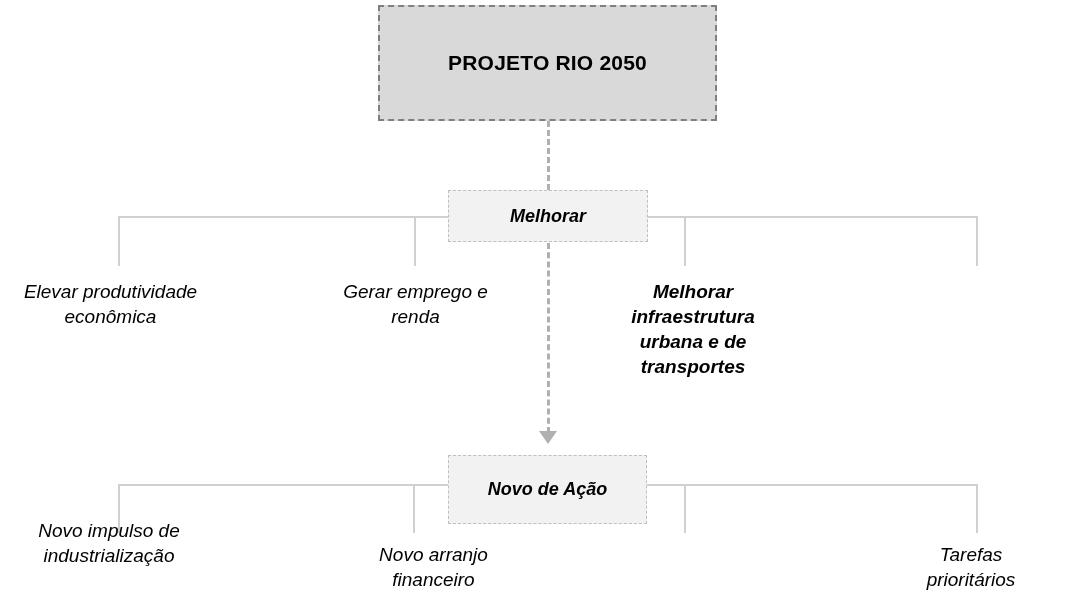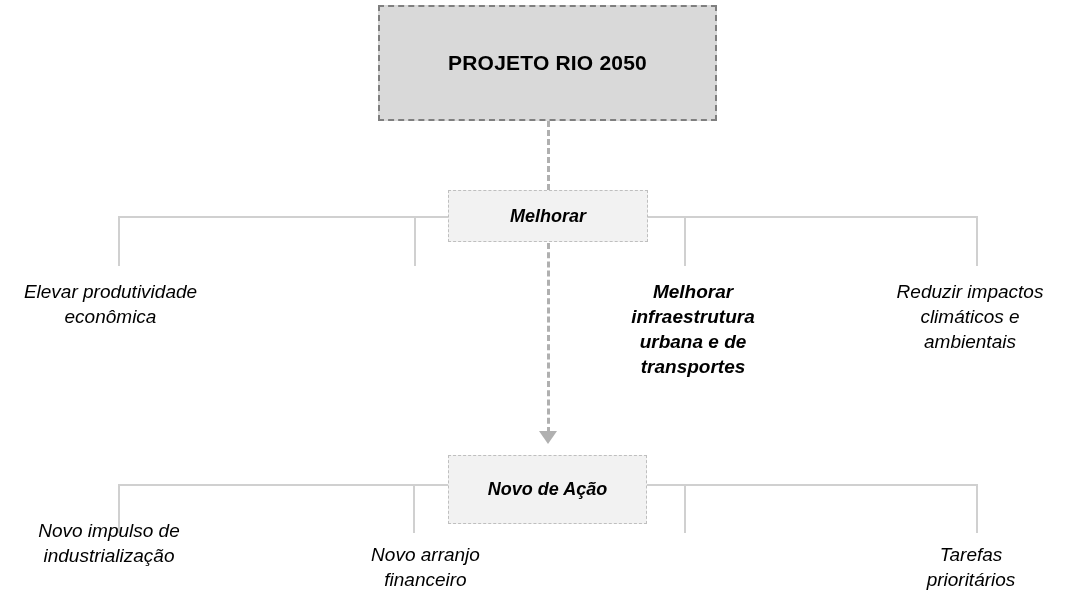--- a/index.html
+++ b/index.html
@@ -82,21 +82,21 @@
   }
 
   
   #leaf-t1 { left: -4px;  top: 279px; width: 229px; }
   #leaf-t2 { left: 308px; top: 279px; width: 215px; }
   #leaf-t3 { left: 598px; top: 279px; width: 190px; font-weight: bold; }
   #leaf-t4 { left: 872px; top: 279px; width: 196px; }
 
   
   #leaf-e1 { left: 4px;   top: 518px; width: 210px; }
-  #leaf-e2 { left: 333px; top: 542px; width: 185px; }
+  #leaf-e2 { left: 341px; top: 542px; width: 185px; }
   #leaf-e3 { left: 602px; top: 542px; width: 185px; }
   #leaf-e4 { left: 876px; top: 542px; width: 190px; }
 
   
   .hline {
     position: absolute;
     height: 2px;
     background: #d0d0d0;
   }
   .vline {
@@ -157,27 +157,26 @@
   <div class="vline" id="v-t-2"></div>
   <div class="vline" id="v-t-3"></div>
   <div class="vline" id="v-t-4"></div>
 
   <div class="cat-box" id="cat-tarefas">
     <span class="label">Melhorar</span>
   </div>
 
   <div class="leaf" id="leaf-t1">Elevar produtividade
 econômica</div>
+  <div class="leaf" id="leaf-t2">Gerar emprego e
+renda</div>
   <div class="leaf" id="leaf-t3">Melhorar
 infraestrutura
 urbana e de
 transportes</div>
-  <div class="leaf" id="leaf-t4">Reduzir impactos
-climáticos e
-ambientais</div>
 
   <div class="dashed-v" id="flow-tarefas-eixos"></div>
   <div id="flow-arrowhead"></div>
 
   <div class="hline" id="bus-e-left"></div>
   <div class="hline" id="bus-e-right"></div>
   <div class="vline" id="v-e-1"></div>
   <div class="vline" id="v-e-2"></div>
   <div class="vline" id="v-e-3"></div>
   <div class="vline" id="v-e-4"></div>

